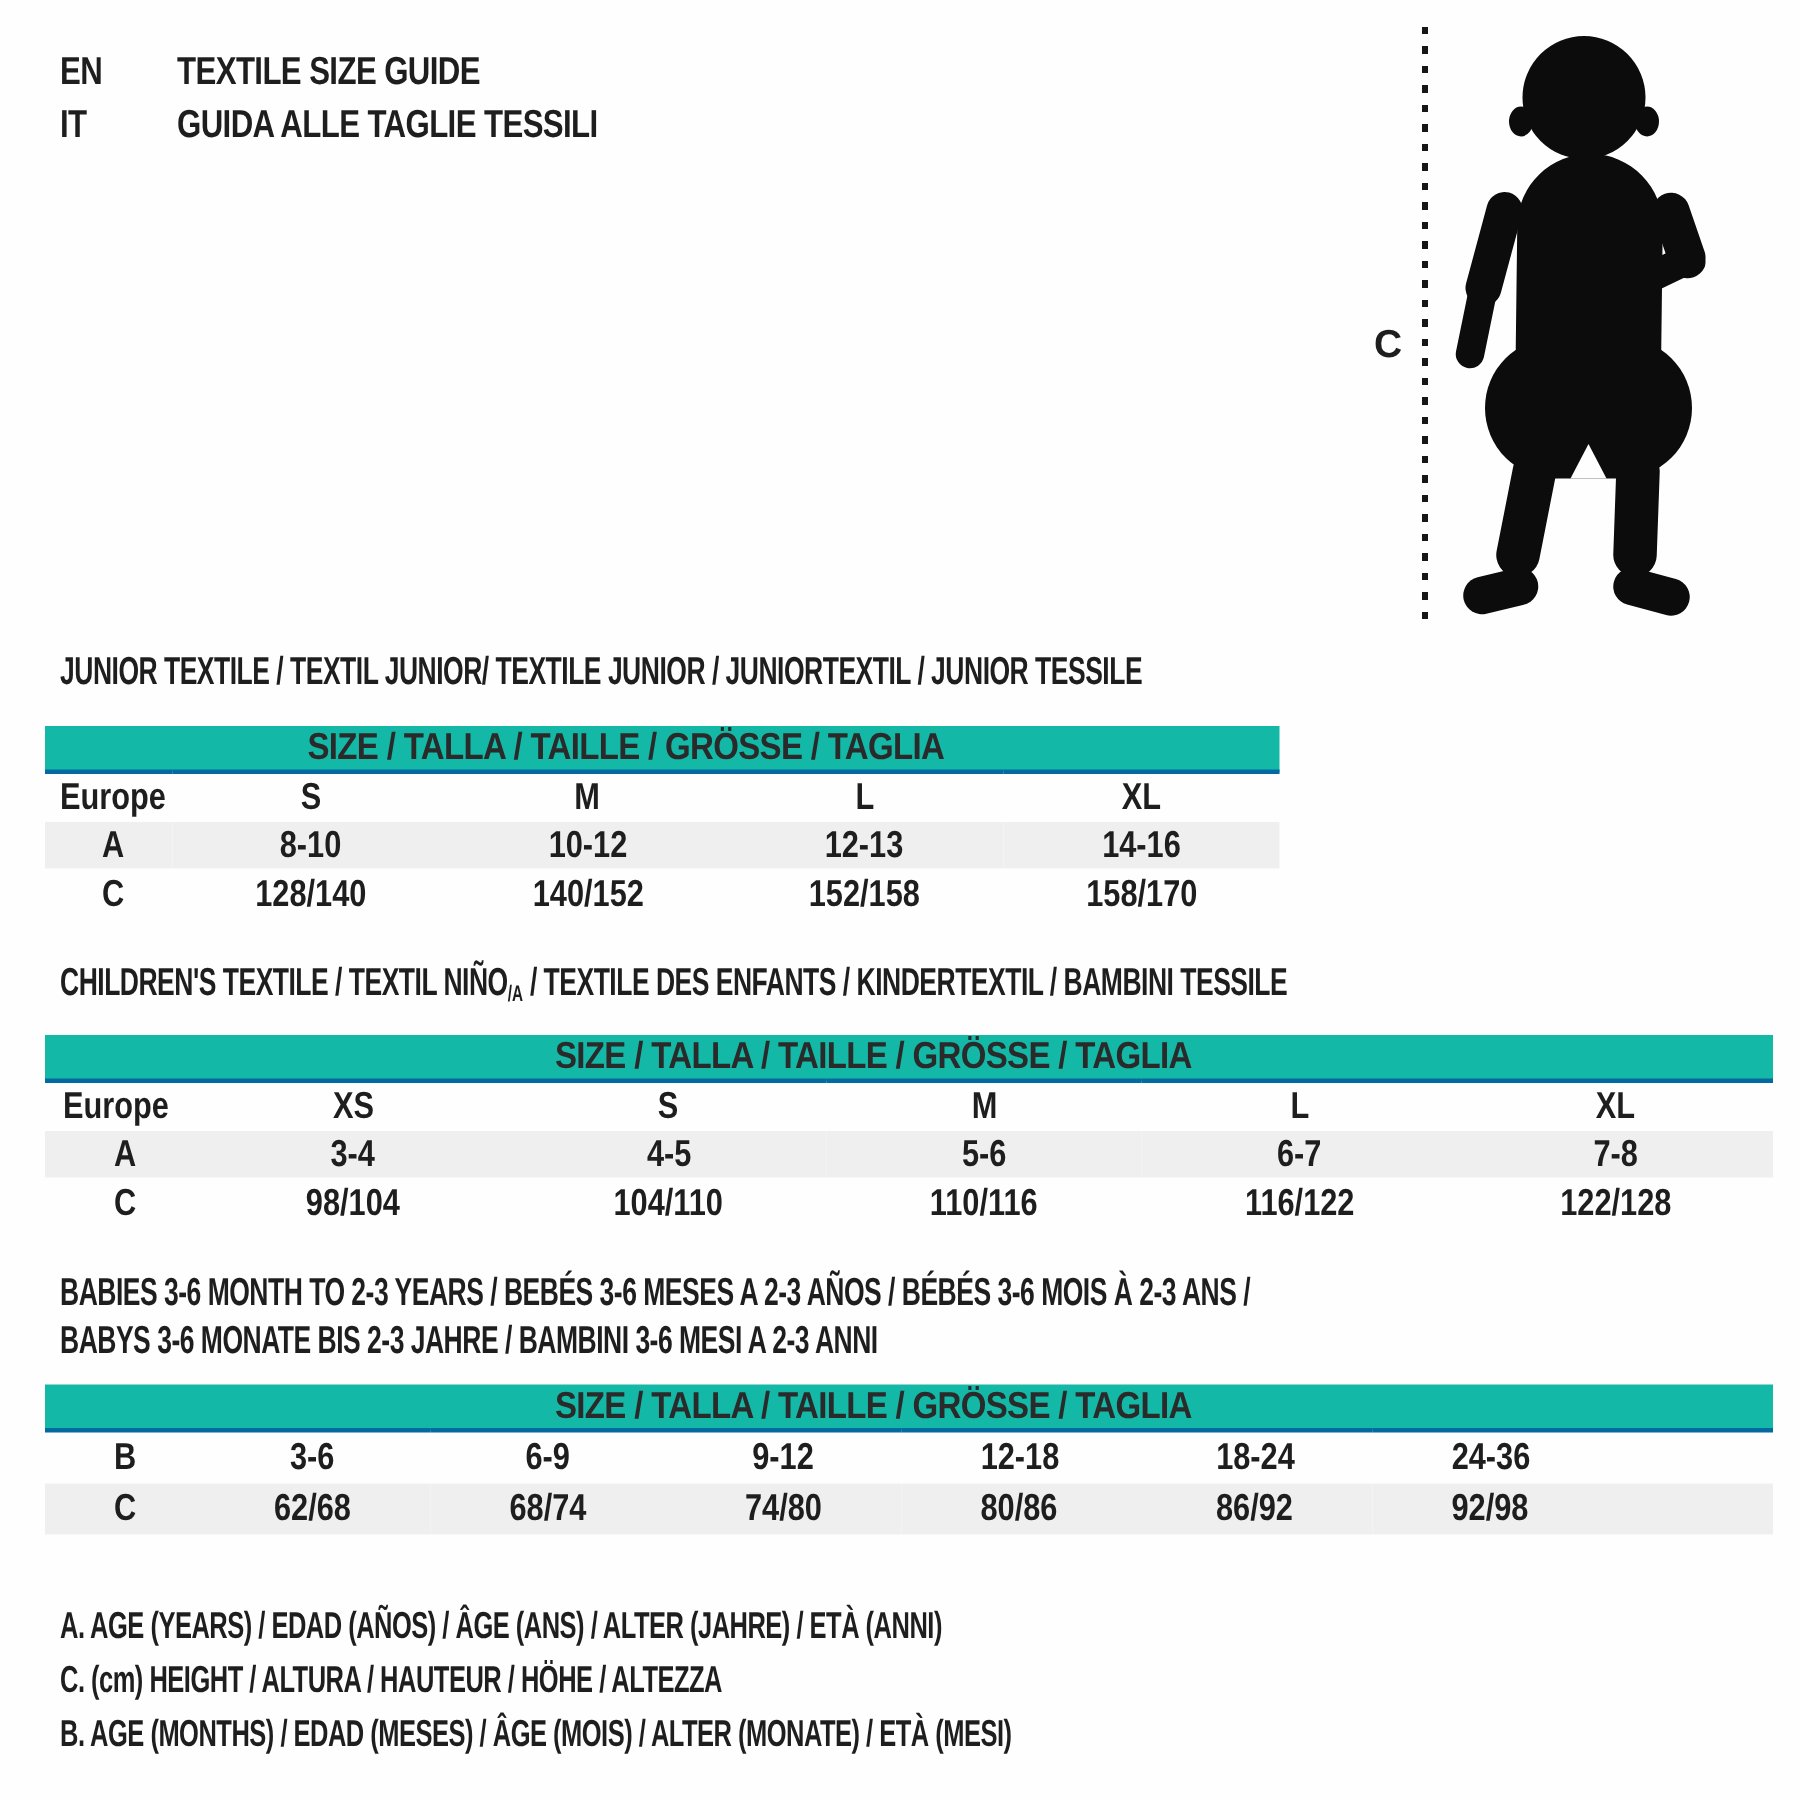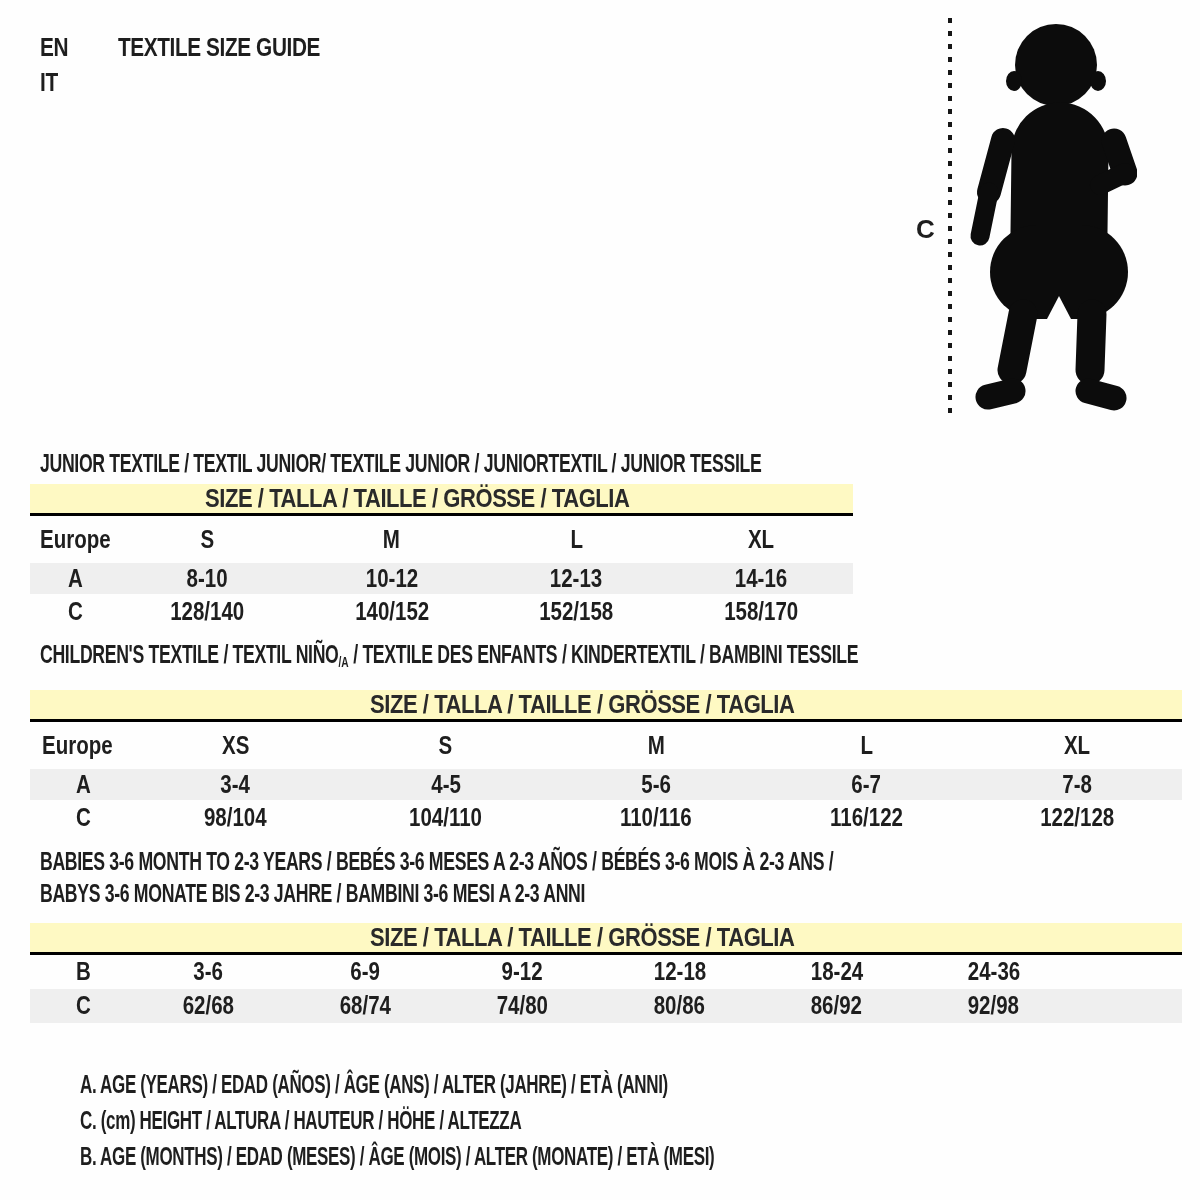--- a/index.html
+++ b/index.html
@@ -23,54 +23,55 @@
   .lang-code { width:78px; }
 
   
   .sec-title { font-weight:700; font-size:26px; line-height:26px; white-space:nowrap; }
   .sub-a { font-size:15px; vertical-align:-4px; letter-spacing:0; }
 
   
   table.size-table { border-collapse:collapse; table-layout:fixed; position:absolute; }
   table.size-table td { font-weight:700; font-size:25px; text-align:center; vertical-align:middle; overflow:visible; }
   td.bar {
-    background:#fef9c3;
-    border-bottom:3px solid #000000;
+    background:#14b8a6;
+    border-bottom:3px solid #0369a1;
     height:29px;
     text-align:left; padding-left:10px;
     font-size:27px; color:#2a2a2a;margin-top:14px;
   }
   td.bar .cond-bar { display:inline-block; transform:scaleX(0.88); transform-origin:0 50%; white-space:nowrap; letter-spacing:-0.5px; }
   td.lbl { text-align:left; padding-left:10px; font-size:26px; }
-  tr.r-cols td { height:48px; }
+  tr.r-cols td { height:33px; }
   tr.r-a td { height:31px; background:#efefef; }
   tr.r-c td { height:35px; }
   tr.r-b td { height:35px; }
   tr.r-alt td { height:34px; background:#efefef; }
 
   
-  .legend-line { height:36px; display:flex; align-items:center; font-weight:700; font-size:25px;margin-left:40px; }
+  .legend-line { height:36px; display:flex; align-items:center; font-weight:700; font-size:25px; }
 
   
   .dash-line {
     width:4px;
     background:repeating-linear-gradient(to bottom, #161616 0 5px, transparent 5px 13px);
   }
   .c-marker { font-weight:700; font-size:26px; }
 </style>
 </head>
 <body>
 
 <div class="abs" style="left:40px; top:30px;">
   <div class="lang-row">
     <span class="lang-code"><span class="cond80">EN</span></span>
     <span><span class="cond80">TEXTILE SIZE GUIDE</span></span>
   </div>
   <div class="lang-row">
     <span class="lang-code"><span class="cond80">IT</span></span>
+    <span><span class="cond80">GUIDA ALLE TAGLIE TESSILI</span></span>
   </div>
 </div>
 
 <div class="abs dash-line" style="left:948px; top:18px; height:398px;"></div>
 <div class="abs c-marker" style="left:916px; top:214px;">
   <span>C</span>
 </div>
 
 <svg class="abs" style="left:967px; top:20px;" width="170" height="392" viewBox="0 0 170 392">
   <g fill="#0c0c0c" stroke="none">
@@ -86,21 +87,21 @@
     <line x1="147" y1="121" x2="158" y2="153" stroke-width="25"></line>
     <line x1="158" y1="153" x2="133" y2="165" stroke-width="20"></line>
     <line x1="56" y1="294" x2="45" y2="350" stroke-width="29"></line>
     <line x1="125" y1="294" x2="123" y2="350" stroke-width="29"></line>
     <line x1="46" y1="371" x2="21" y2="377" stroke-width="25"></line>
     <line x1="121" y1="371" x2="147" y2="378" stroke-width="25"></line>
   </g>
   <polygon points="80,299 104,299 92,276" fill="#fefefe"></polygon>
 </svg>
 
-<div class="abs sec-title" style="left:40px; top:450px;text-decoration:underline;">
+<div class="abs sec-title" style="left:40px; top:434px;text-decoration:underline;">
   <span class="cond">JUNIOR TEXTILE / TEXTIL JUNIOR/ TEXTILE JUNIOR / JUNIORTEXTIL / JUNIOR TESSILE</span>
 </div>
 
 <table class="size-table" style="left:30px; top:484px; width:823px;">
   <colgroup>
       <col style="width:85px">
       <col>
       <col>
       <col>
       <col>

